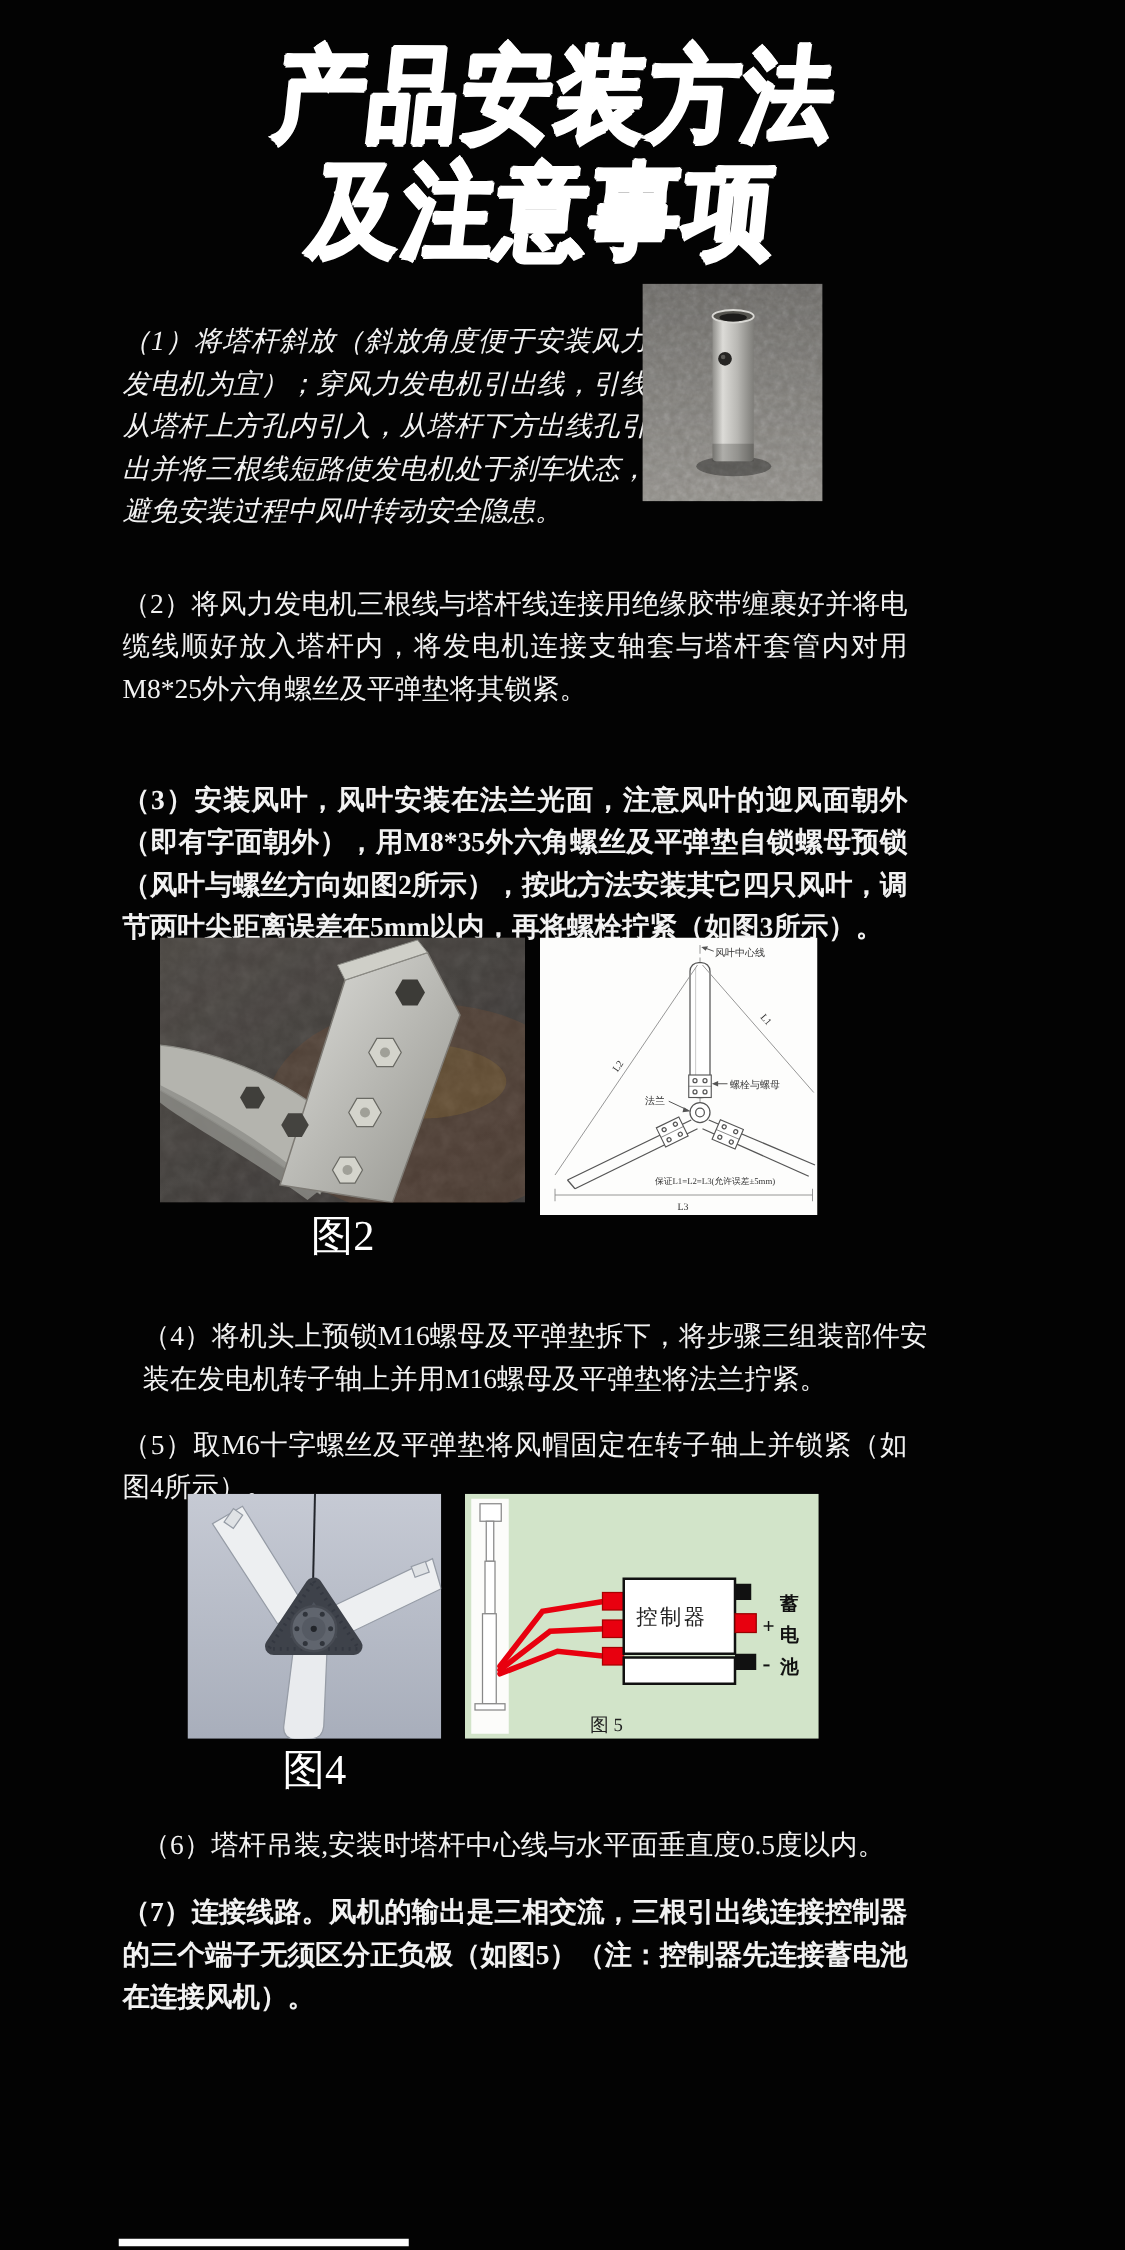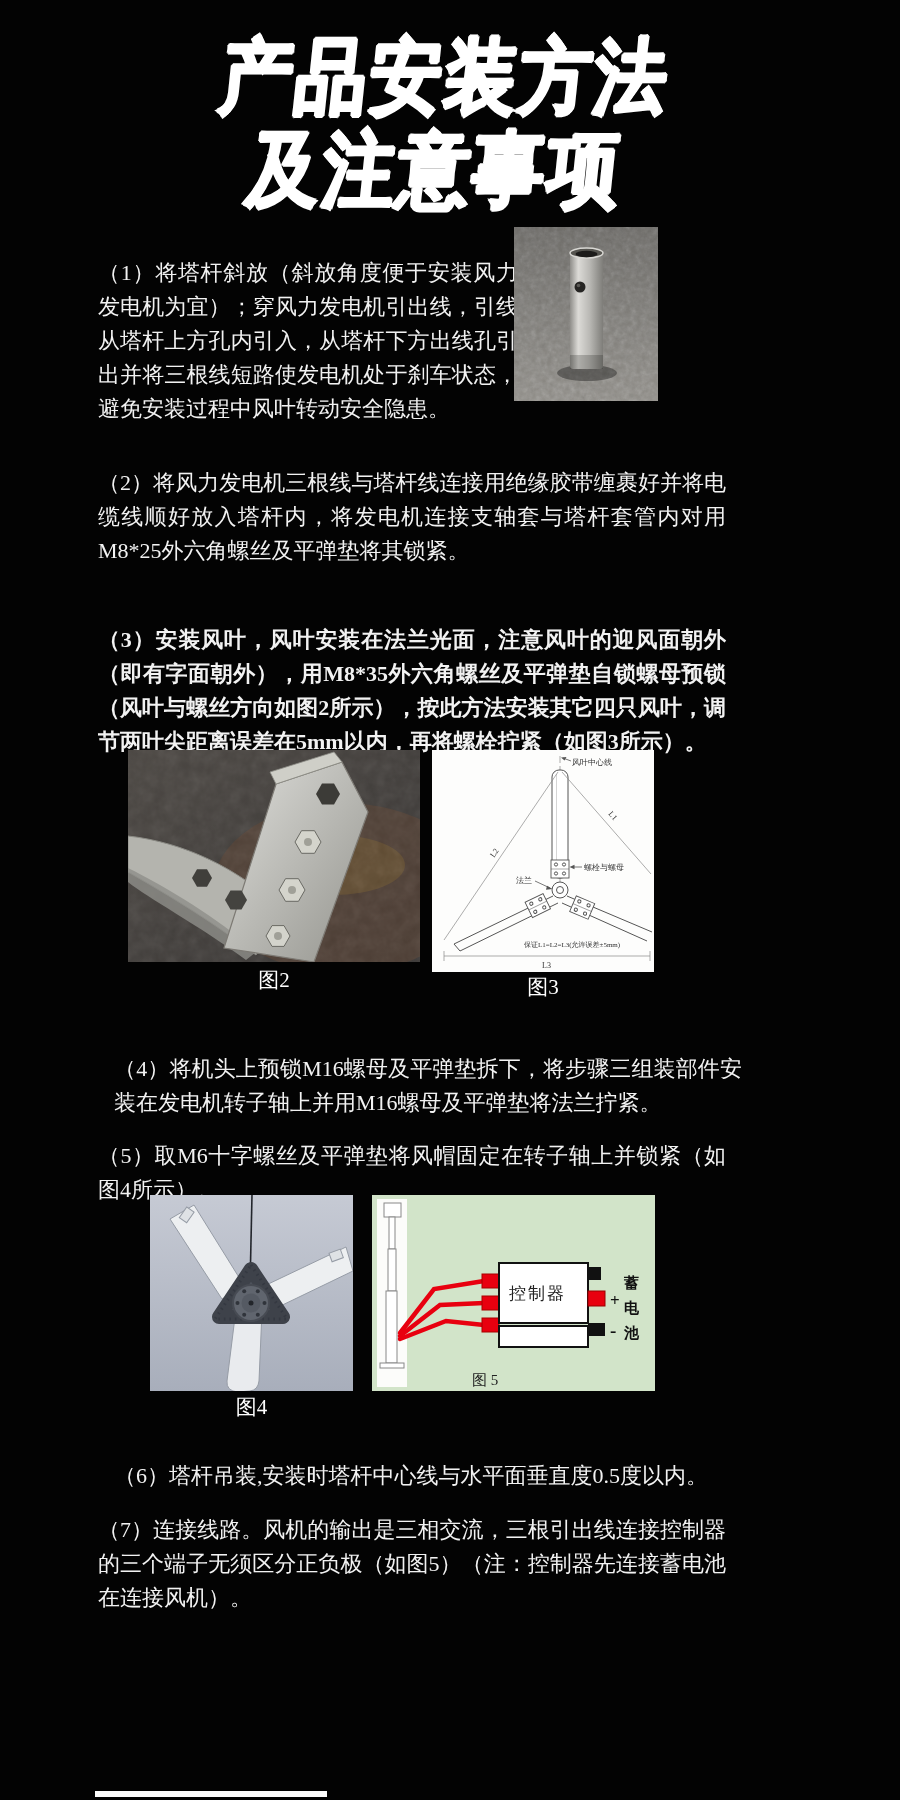--- a/index.html
+++ b/index.html
@@ -4,34 +4,34 @@
 <style>
   html,body{margin:0;padding:0;background:#000;}
   #page{position:relative;width:900px;height:1800px;background:#030303;overflow:hidden;
         font-family:"Liberation Serif",serif;}
   .title{position:absolute;top:30px;left:0;width:900px;text-align:center;color:#fff;
          font-family:"Liberation Sans",sans-serif;font-weight:900;font-size:82px;line-height:93px;
          letter-spacing:3px;transform:skewX(-6deg) scaleX(.88);transform-origin:450px 0;
          -webkit-text-stroke:2px #fff;
          text-shadow:2px 0 0 #fff,-2px 0 0 #fff,0 2px 0 #fff,0 -2px 0 #fff;}
   .para{position:absolute;color:#f2f2f2;font-size:22px;line-height:34px;text-align:justify;}
-  #step1{top:234px;left:98px;width:420px;}
+  #step1{top:234px;left:98px;width:420px;font-style:italic;}
   #step2{top:444px;left:98px;width:628px;}
   #step3{top:601px;left:98px;width:628px;font-weight:bold;}
   #step4{top:1030px;left:114px;width:628px;}
   #step5{top:1117px;left:98px;width:628px;}
   #step6{top:1437px;left:114px;width:660px;}
-  #step7{top:1491px;left:98px;width:628px;}
+  #step7{top:1491px;left:98px;width:628px;font-weight:bold;}
   .fig{position:absolute;display:block;}
   #photo1{top:227px;left:514px;width:144px;height:174px;}
   #fig2{top:750px;left:128px;width:292px;height:212px;}
   #fig3{top:750px;left:432px;width:222px;height:222px;}
   #fig4{top:1195px;left:150px;width:203px;height:196px;}
   #fig5{top:1195px;left:372px;width:283px;height:196px;}
-  .cap{position:absolute;text-align:center;color:#fff;font-size:21px;}
+  .cap{position:absolute;text-align:center;color:#fff;font-size:34px;}
   #cap2{top:966px;left:128px;width:292px;}
   #cap3{top:973px;left:432px;width:222px;}
   #cap4{top:1393px;left:150px;width:203px;}
   #cap5{top:1399px;left:372px;width:283px;}
   #bottom-strip{position:absolute;top:1791px;left:95px;width:232px;height:6px;background:#fdfdfd;}
   svg text{font-family:"Liberation Serif",serif;}
 </style>
 </head>
 <body>
 
@@ -167,21 +167,20 @@
         <circle cx="155" cy="162" r="1.6" fill="none" stroke="#555"></circle>
     </g>
     <text x="92" y="197" font-size="7" fill="#333">保证L1=L2=L3(允许误差±5mm)</text>
     <line x1="12" y1="206" x2="218" y2="206" stroke="#888" stroke-width=".7"></line>
     <line x1="12" y1="201" x2="12" y2="211" stroke="#888" stroke-width=".7"></line>
     <line x1="218" y1="201" x2="218" y2="211" stroke="#888" stroke-width=".7"></line>
     <text x="110" y="218" font-size="8" fill="#333">L3</text>
   </svg>
 
   <div class="cap" id="cap2">图2</div>
-  <div class="cap" id="cap3">图3</div>
 
   <p class="para" id="step4">（4）将机头上预锁M16螺母及平弹垫拆下，将步骤三组装部件安装在发电机转子轴上并用M16螺母及平弹垫将法兰拧紧。</p>
   <p class="para" id="step5">（5）取M6十字螺丝及平弹垫将风帽固定在转子轴上并锁紧（如图4所示）。</p>
 
   <svg class="fig" id="fig4" viewBox="0 0 203 196">
     <defs>
       <linearGradient id="g-sky" x1="0" y1="0" x2="0" y2="1">
         <stop offset="0" stop-color="#c6cad4"></stop>
           <stop offset="1" stop-color="#a8aebb"></stop>
       </linearGradient>

